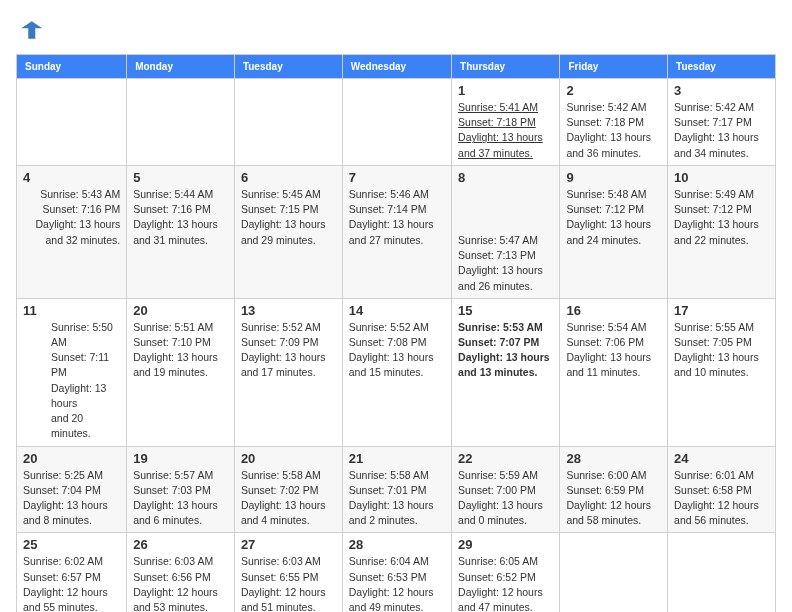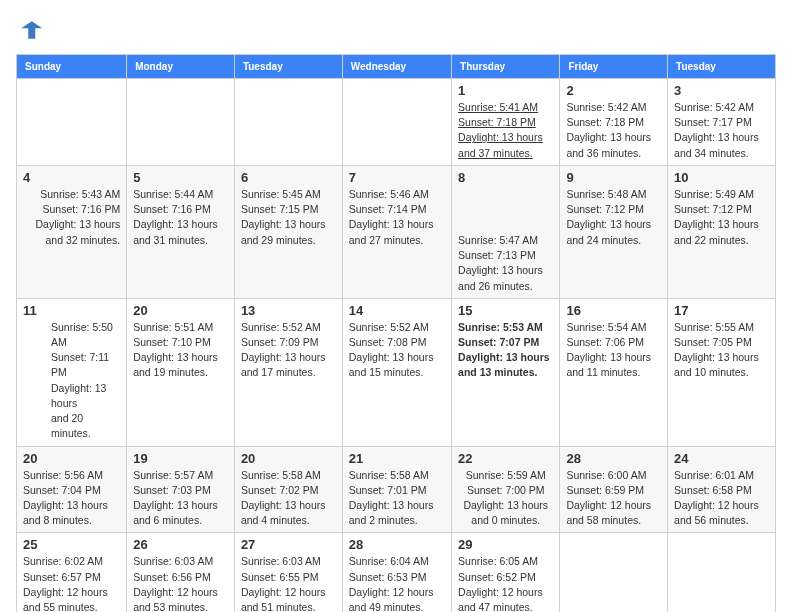--- a/index.html
+++ b/index.html
@@ -243,21 +243,21 @@
           <span class="day-number">17</span>
           <div class="day-info" style="white-space: pre-line;">Sunrise: 5:55 AM
 Sunset: 7:05 PM
 Daylight: 13 hours
 and 10 minutes.</div>
         </td>
       </tr>
       <tr>
         <td>
           <span class="day-number">20</span>
-          <div class="day-info" style="white-space: pre-line;">Sunrise: 5:56 AM
+          <div class="day-info" style="white-space: pre-line;">Sunrise: 5:25 AM
 Sunset: 7:04 PM
 Daylight: 13 hours
 and 8 minutes.</div>
         </td>
         <td>
           <span class="day-number">19</span>
           <div class="day-info" style="white-space: pre-line;">Sunrise: 5:57 AM
 Sunset: 7:03 PM
 Daylight: 13 hours
 and 6 minutes.</div>
@@ -271,21 +271,21 @@
         </td>
         <td>
           <span class="day-number">21</span>
           <div class="day-info" style="white-space: pre-line;">Sunrise: 5:58 AM
 Sunset: 7:01 PM
 Daylight: 13 hours
 and 2 minutes.</div>
         </td>
         <td>
           <span class="day-number">22</span>
-          <div class="day-info" style="white-space: pre-line; text-align: center;">Sunrise: 5:59 AM
+          <div class="day-info" style="white-space: pre-line;">Sunrise: 5:59 AM
 Sunset: 7:00 PM
 Daylight: 13 hours
 and 0 minutes.</div>
         </td>
         <td>
           <span class="day-number">28</span>
           <div class="day-info" style="white-space: pre-line;">Sunrise: 6:00 AM
 Sunset: 6:59 PM
 Daylight: 12 hours
 and 58 minutes.</div>

